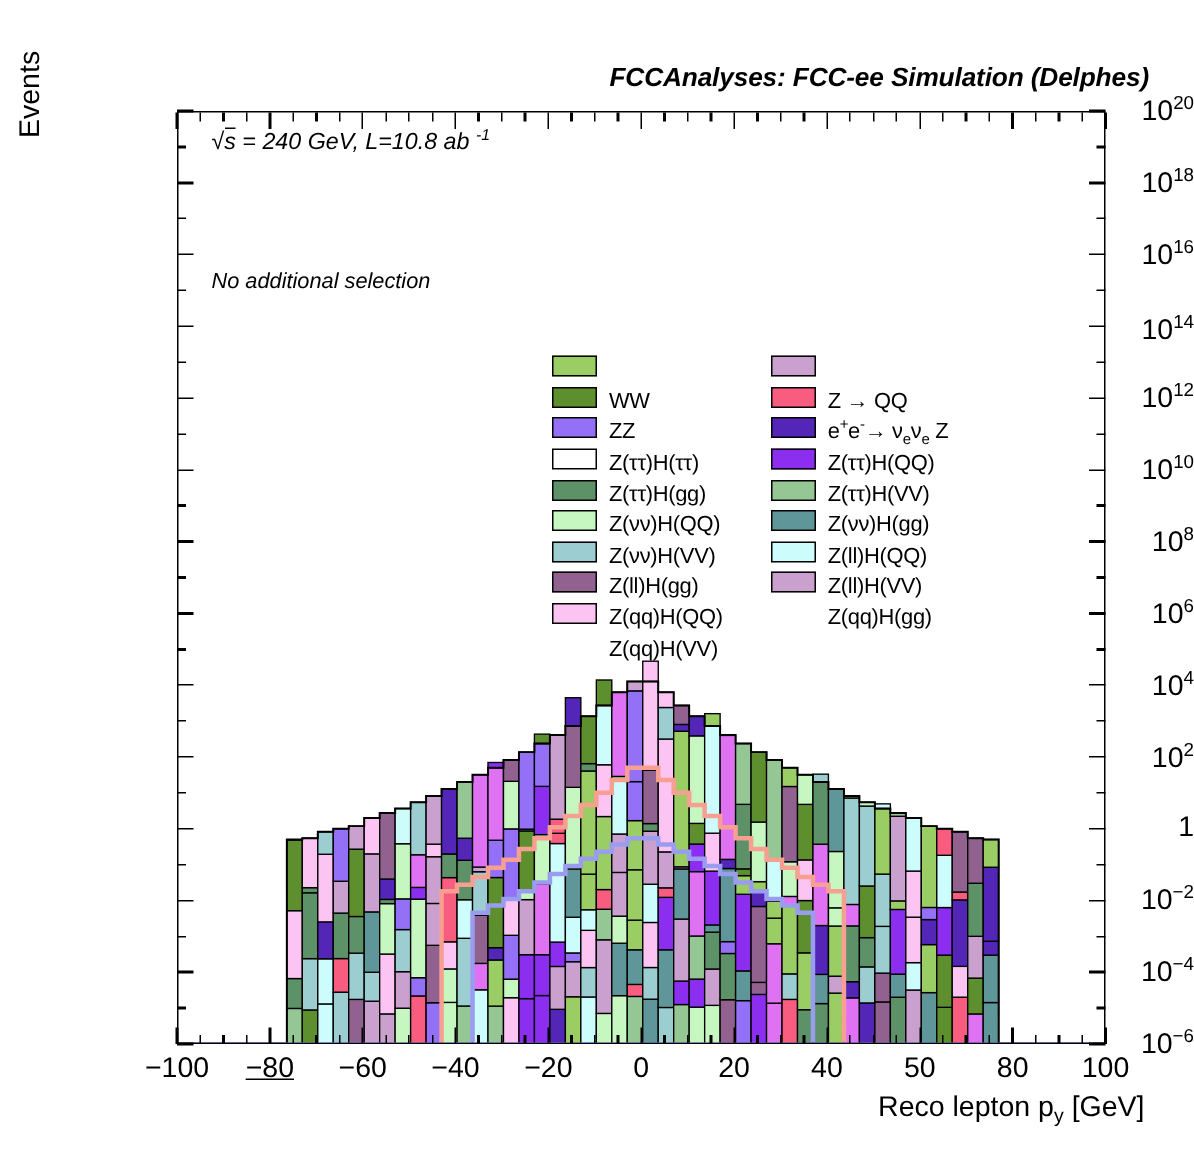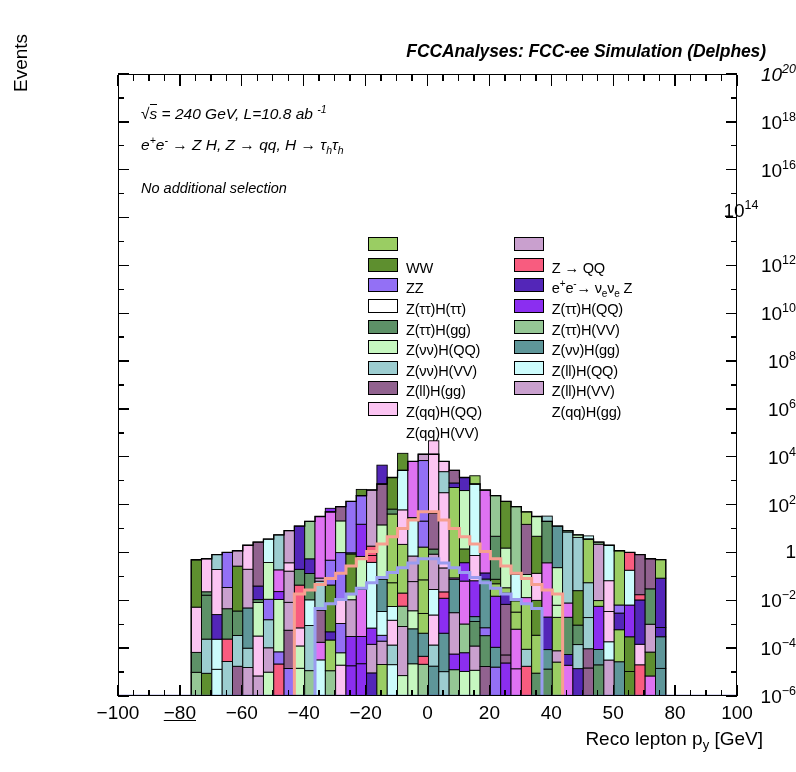--- a/index.html
+++ b/index.html
@@ -58,21 +58,21 @@
   .ytlabel sup{font-size:12.5px; vertical-align:super;}
   .xtlabel{
     position:absolute; top:702px; font-size:19px;
     white-space:nowrap; transform:translateX(-50%);
   }
 
   
   .ann{position:absolute; font-size:15.5px; font-style:italic; white-space:nowrap;}
   .ann sup{font-size:10.5px;}
   .ann sub{font-size:10.5px;}
-  #ann1{left:141px; top:103px;text-align:right;}
+  #ann1{left:141px; top:84px;text-align:right;}
   #ann2{left:141px; top:134px;}
   #ann3{left:141px; top:180px; font-size:14.5px;}
 
   
   .sig-legend{position:absolute; left:133px; top:238px;}
   .sig-row{display:flex; align-items:center; height:26px;}
   .sig-line{width:44px; height:3.4px; margin-right:9px;}
   .sig-txt{font-size:14.5px;}
 
   
@@ -534,24 +534,24 @@
       <div class="tick xtick minor" style="left: 689.875px; top: 690px;"></div>
       <div class="tick xtickT minor" style="left: 689.875px;"></div>
       <div class="tick xtick minor" style="left: 705.35px; top: 690px;"></div>
       <div class="tick xtickT minor" style="left: 705.35px;"></div>
       <div class="tick xtick minor" style="left: 720.825px; top: 690px;"></div>
       <div class="tick xtickT minor" style="left: 720.825px;"></div>
       <div class="tick xtick major" style="left: 736.3px; top: 685px;"></div>
       <div class="tick xtickT major" style="left: 736.3px;"></div>
     </div>
   <div id="ticklabels">
-      <div class="ytlabel" style="top: 74px; width: 110px; font-style: italic;">10<sup>20</sup></div>
+      <div class="ytlabel" style="top: 74px; width: 110px;">10<sup>20</sup></div>
       <div class="ytlabel" style="top: 121.846px; width: 110px;">10<sup>18</sup></div>
       <div class="ytlabel" style="top: 169.692px; width: 110px;">10<sup>16</sup></div>
-      <div class="ytlabel" style="top: 210px; width: 110px; text-align: center;">10<sup>14</sup></div>
+      <div class="ytlabel" style="top: 220px; width: 110px;">10<sup>14</sup></div>
       <div class="ytlabel" style="top: 265.385px; width: 110px;">10<sup>12</sup></div>
       <div class="ytlabel" style="top: 313.231px; width: 110px;">10<sup>10</sup></div>
       <div class="ytlabel" style="top: 361.077px; width: 110px;">10<sup>8</sup></div>
       <div class="ytlabel" style="top: 408.923px; width: 110px;">10<sup>6</sup></div>
       <div class="ytlabel" style="top: 456.769px; width: 110px;">10<sup>4</sup></div>
       <div class="ytlabel" style="top: 504.615px; width: 110px;">10<sup>2</sup></div>
       <div class="ytlabel" style="top: 552.462px; width: 110px;">1</div>
       <div class="ytlabel" style="top: 600.308px; width: 110px;">10<sup>−2</sup></div>
       <div class="ytlabel" style="top: 648.154px; width: 110px;">10<sup>−4</sup></div>
       <div class="ytlabel" style="top: 696px; width: 110px;">10<sup>−6</sup></div>
@@ -562,21 +562,20 @@
       <div class="xtlabel" style="left: 365.6px;">−20</div>
       <div class="xtlabel" style="left: 427.5px;">0</div>
       <div class="xtlabel" style="left: 489.4px;">20</div>
       <div class="xtlabel" style="left: 551.3px;">40</div>
       <div class="xtlabel" style="left: 613.2px;">50</div>
       <div class="xtlabel" style="left: 675.1px;">80</div>
       <div class="xtlabel" style="left: 737px;">100</div>
     </div>
 
   <div class="ann" id="ann1">√<span style="border-top:1px solid #000">s</span> = 240 GeV, L=10.8 ab <sup>-1</sup></div>
-  <div class="ann" id="ann2">e<sup>+</sup>e<sup>-</sup> → Z H, Z → qq, H → τ<sub>h</sub>τ<sub>h</sub></div>
   <div class="ann" id="ann3">No additional selection</div>
 
 
   <div class="legend">
     <div class="legcol" id="legcol-left">
         <div class="legrow">
           <div class="swatch" style="background:#9acd63"></div>
           <div class="legtxt">WW</div>
         </div>
         <div class="legrow">

